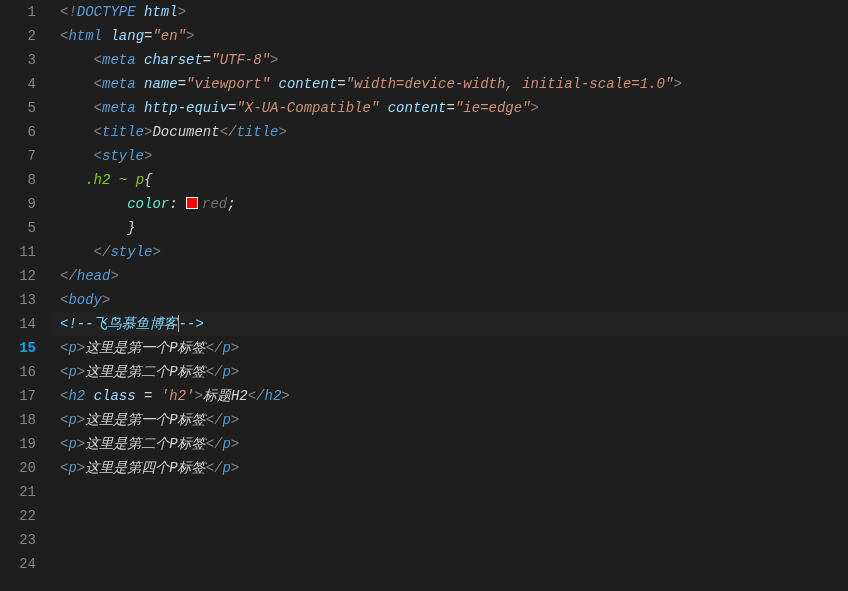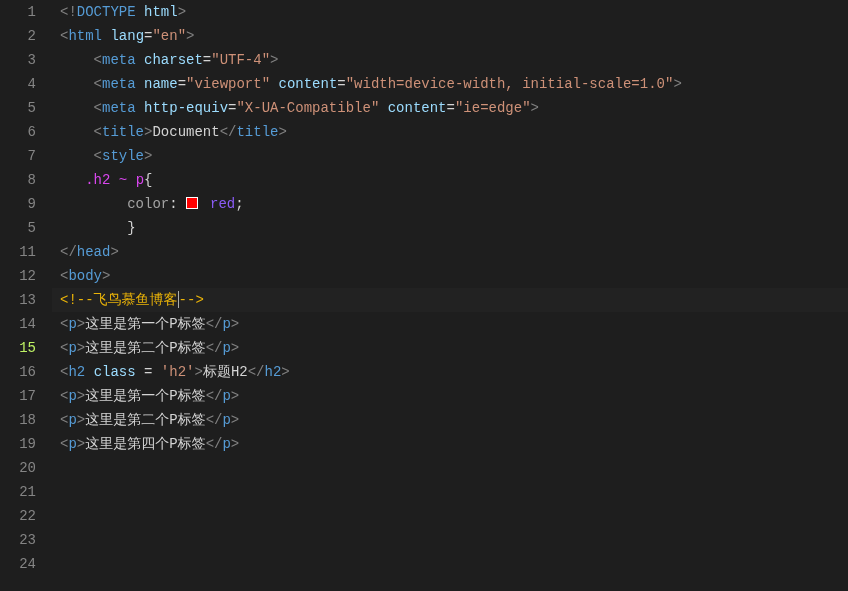--- a/index.html
+++ b/index.html
@@ -23,47 +23,49 @@
     color: #858585;
     text-align: right;
     padding-right: 16px;
     user-select: none;
     flex-shrink: 0;
   }
   .gutter .ln {
     height: 24px;
   }
   .gutter .current {
-    color: #bef264;
+    color: #0ea5e9;
+    font-weight: bold;
   }
   .code {
     flex: 1;
     position: relative;
     padding-left: 8px;
   }
   .line {
     height: 24px;
     white-space: pre;
+    font-style: italic;
   }
   .line.current {
     background: rgba(255,255,255,0.02);
     margin-left: -8px;
     padding-left: 8px;
     margin-right: 0;
   }
   
   .brk { color: #808080; }        
   .tag { color: #569cd6; }        
   .attr { color: #9cdcfe; }       
   .str { color: #ce9178; }        
   .txt { color: #d4d4d4; }        
-  .sel { color: #d946ef; }        
-  .prop { color: #a3a3a3; }       
-  .val { color: #8b5cf6; margin-left: 8px; }        
-  .cmt { color: #eab308; text-align: right; }        
+  .sel { color: #84cc16; }        
+  .prop { color: #5eead4; }       
+  .val { color: #737373; }        
+  .cmt { color: #7dd3fc; text-align: right; }        
   .doctype { color: #569cd6; }
   .swatch {
     display: inline-block;
     width: 12px;
     height: 12px;
     border: 1px solid #fff;
     background: red;
     vertical-align: middle;
     margin-right: 4px;
     position: relative;
@@ -109,36 +111,37 @@
       <div class="ln">23</div>
       <div class="ln">24</div>
     </div>
   <div class="code">
 
     <div class="line"><span class="brk">&lt;!</span><span class="doctype">DOCTYPE</span><span class="txt"> </span><span class="attr">html</span><span class="brk">&gt;</span></div>
 
     <div class="line"><span class="brk">&lt;</span><span class="tag">html</span><span class="txt"> </span><span class="attr">lang</span><span class="txt">=</span><span class="str">"<span>en</span>"</span><span class="brk">&gt;</span></div>
 
 
-    <div class="line">    <span class="brk">&lt;</span><span class="tag">meta</span><span class="txt"> </span><span class="attr">charset</span><span class="txt">=</span><span class="str">"<span>UTF-4</span>"</span><span class="brk">&gt;</span></div>
+    <div class="line">    <span class="brk">&lt;</span><span class="tag">meta</span><span class="txt"> </span><span class="attr">charset</span><span class="txt">=</span><span class="str">"<span>UTF-8</span>"</span><span class="brk">&gt;</span></div>
 
     <div class="line">    <span class="brk">&lt;</span><span class="tag">meta</span><span class="txt"> </span><span class="attr">name</span><span class="txt">=</span><span class="str">"<span>viewport</span>"</span><span class="txt"> </span><span class="attr">content</span><span class="txt">=</span><span class="str">"<span>width=device-width, initial-scale=1.0</span>"</span><span class="brk">&gt;</span></div>
 
     <div class="line">    <span class="brk">&lt;</span><span class="tag">meta</span><span class="txt"> </span><span class="attr">http-equiv</span><span class="txt">=</span><span class="str">"<span>X-UA-Compatible</span>"</span><span class="txt"> </span><span class="attr">content</span><span class="txt">=</span><span class="str">"<span>ie=edge</span>"</span><span class="brk">&gt;</span></div>
 
     <div class="line">    <span class="brk">&lt;</span><span class="tag">title</span><span class="brk">&gt;</span><span class="txt">Document</span><span class="brk">&lt;/</span><span class="tag">title</span><span class="brk">&gt;</span></div>
 
     <div class="line">    <span class="brk">&lt;</span><span class="tag">style</span><span class="brk">&gt;</span></div>
 
     <div class="line">   <span class="sel">.h2 ~ p</span><span class="txt">{</span></div>
 
     <div class="line">        <span class="prop">color</span><span class="txt">: </span><span class="swatch"></span><span class="val">red</span><span class="txt">;</span></div>
 
     <div class="line">        <span class="txt">}</span></div>
 
+    <div class="line">    <span class="brk">&lt;/</span><span class="tag">style</span><span class="brk">&gt;</span></div>
 
     <div class="line"><span class="brk">&lt;/</span><span class="tag">head</span><span class="brk">&gt;</span></div>
 
     <div class="line"><span class="brk">&lt;</span><span class="tag">body</span><span class="brk">&gt;</span></div>
 
     <div class="line current"><span class="cmt">&lt;!--飞鸟慕鱼博客</span><span class="cursor"></span><span class="cmt">--&gt;</span></div>
 
     <div class="line"><span class="brk">&lt;</span><span class="tag">p</span><span class="brk">&gt;</span><span class="txt">这里是第一个P标签</span><span class="brk">&lt;/</span><span class="tag">p</span><span class="brk">&gt;</span></div>
 
     <div class="line"><span class="brk">&lt;</span><span class="tag">p</span><span class="brk">&gt;</span><span class="txt">这里是第二个P标签</span><span class="brk">&lt;/</span><span class="tag">p</span><span class="brk">&gt;</span></div>

